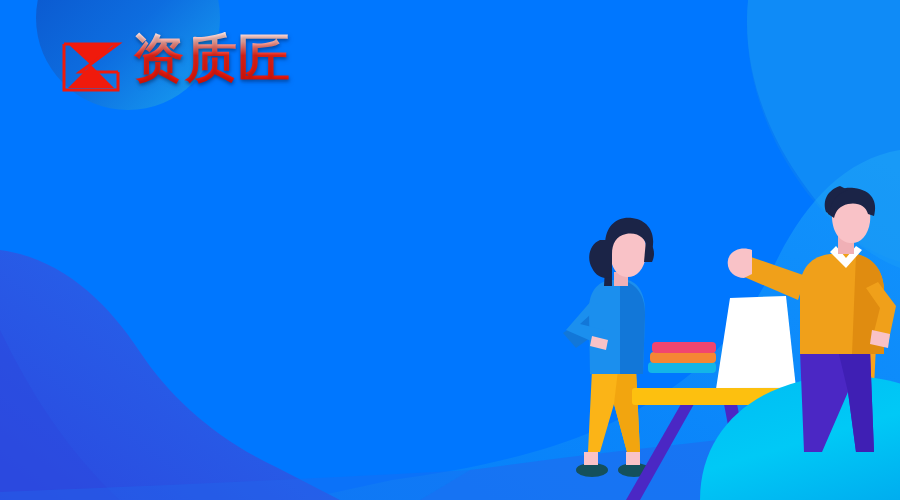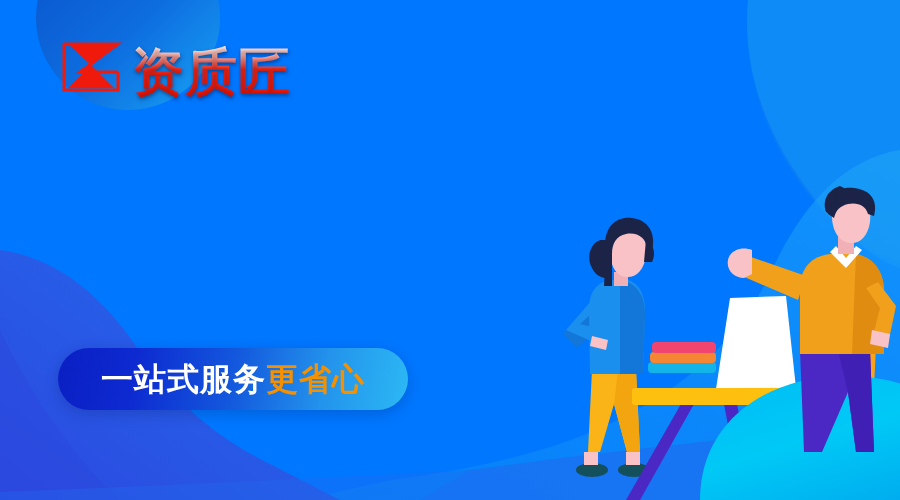--- a/index.html
+++ b/index.html
@@ -28,21 +28,21 @@
     height: 500px;
     display: block;
   }
 
   
   .logo-row {
     position: absolute;
     left: 58px;
     top: 32px;
     display: flex;
-    align-items: flex-end;
+    align-items: flex-start;
     gap: 8px;
     z-index: 6;
   }
   .logo-mark {
     width: 66px;
     height: 66px;
     flex: 0 0 auto;
     display: block;
   }
   .logo-text {
@@ -245,17 +245,14 @@
       <path d="M6,12 L60,12 L22,40 L60,40" fill="none" stroke="#F01A0C" stroke-width="3"></path>
       <path d="M6,12 L6,58 L60,58 L60,40" fill="none" stroke="#F01A0C" stroke-width="3"></path>
       <path d="M10,12 L56,12 L33,33 Z" fill="#F01A0C"></path>
       <path d="M33,33 L56,56 L10,56 Z" fill="#F01A0C"></path>
       <path d="M20,16 L50,16 L33,31 Z" fill="#F01A0C"></path>
     </svg>
     <span class="logo-text">资质匠</span>
   </div>
 
 
-  <div class="pill">
-    <span class="pill-text"><span class="pill-main">一站式服务</span><span class="pill-accent">更省心</span></span>
-  </div>
 
 </div>
 
 </body></html>

